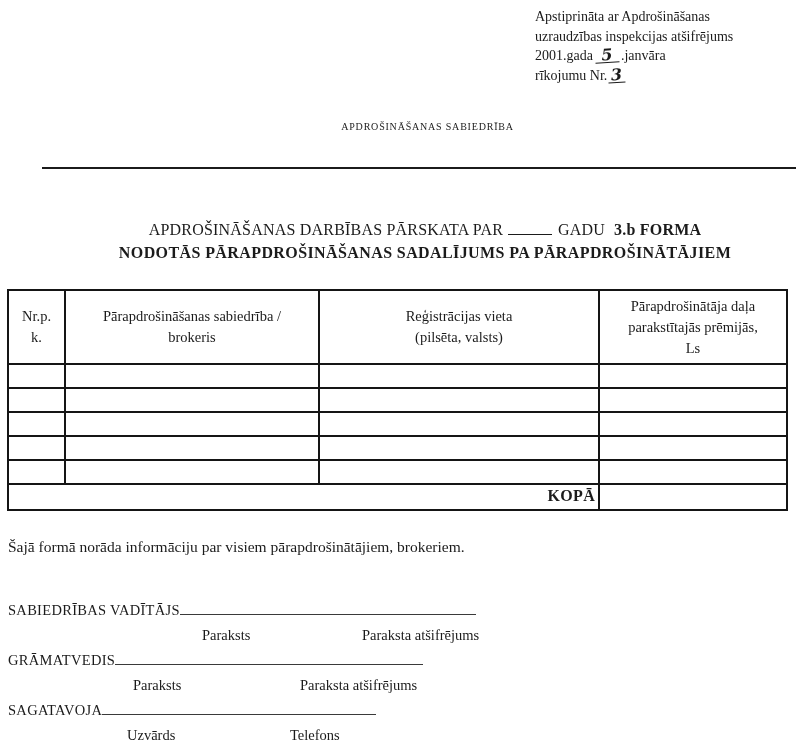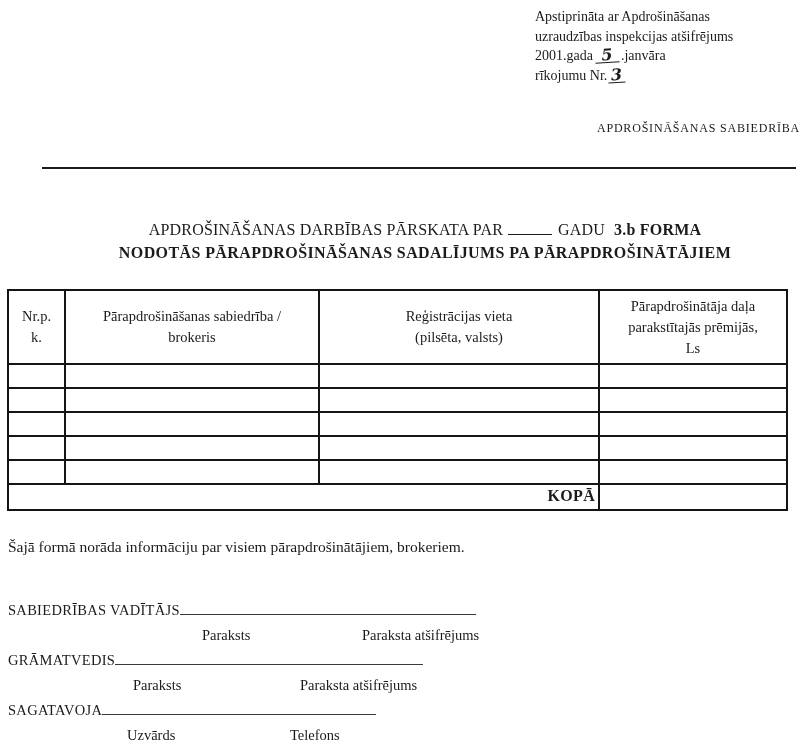--- a/index.html
+++ b/index.html
@@ -13,22 +13,22 @@
   .approval { position:absolute; left:535px; top:7px; font-size:14px; line-height:19.5px; }
   .hw {
     display:inline-block; text-align:center; font-style:italic; font-weight:bold;
     font-family:"DejaVu Serif",serif; font-size:16px; line-height:14px;
     border-bottom:1.5px solid #1b1b1b; transform:rotate(-4deg);
   }
   .hw-day { width:24px; margin:0 2px; }
   .hw-nr  { width:17px; margin-left:1px; }
   
   .company-title {
-    position:absolute; left:55px; top:121px; width:745px; text-align:right;
-    font-size:12px; letter-spacing:0.8px;
+    position:absolute; left:55px; top:121px; width:745px; text-align:center;
+    font-size:10px; letter-spacing:0.8px;
   }
   .name-line { position:absolute; left:42px; top:167px; width:754px; border-top:2px solid #1b1b1b; }
   .name-caption { position:absolute; left:55px; top:172px; width:745px; text-align:center; font-size:14.5px; }
   .form-heading {
     position:absolute; left:25px; top:218px; width:800px; text-align:center;
     font-size:16px; line-height:23px; letter-spacing:0.2px;
   }
   .blank-line { display:inline-block; width:44px; height:13px; border-bottom:1.5px solid #1b1b1b; margin:0 6px 0 5px; }
   .fh-form { font-weight:bold; margin-left:9px;text-align:center; }
   .fh-line2 { font-weight:bold; letter-spacing:0.4px; }

